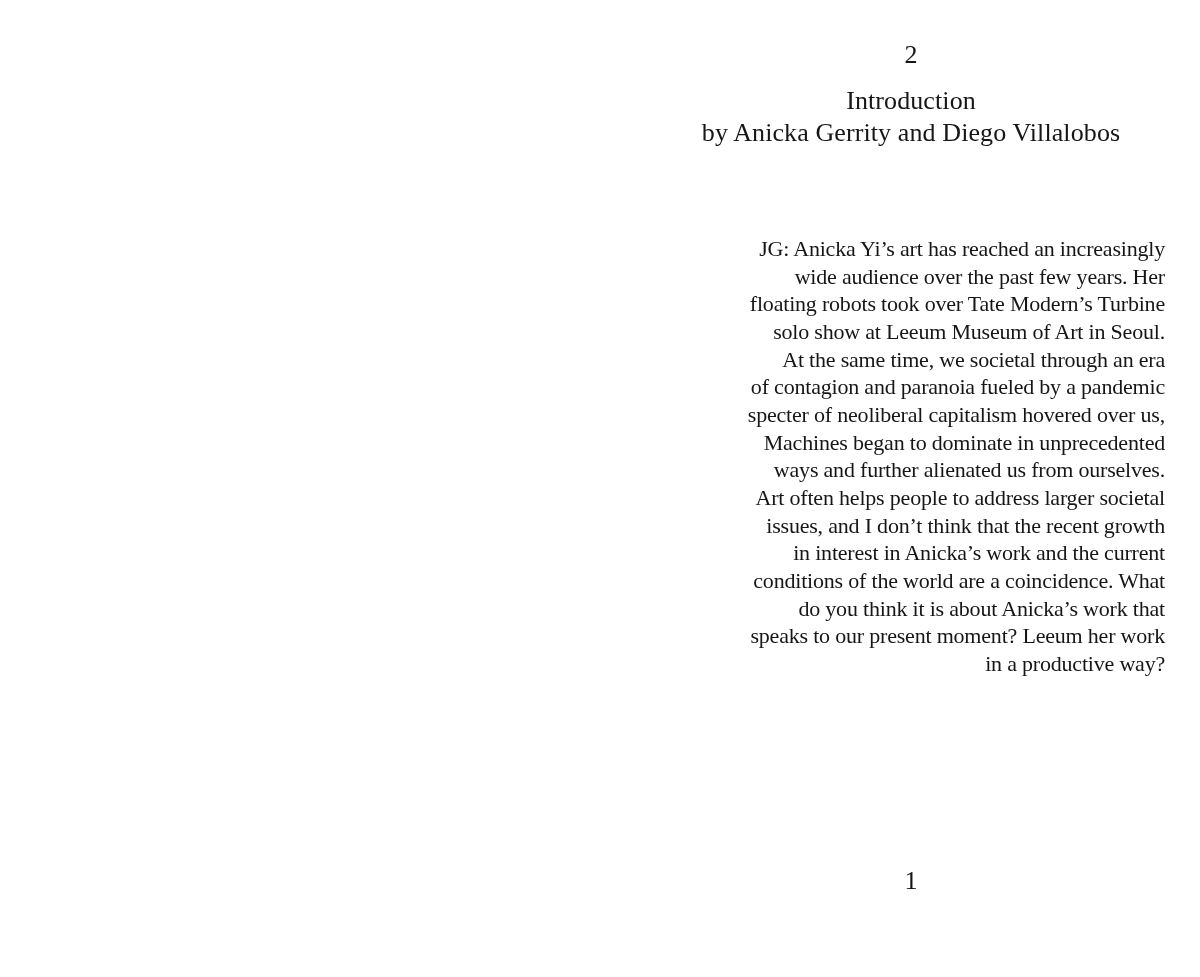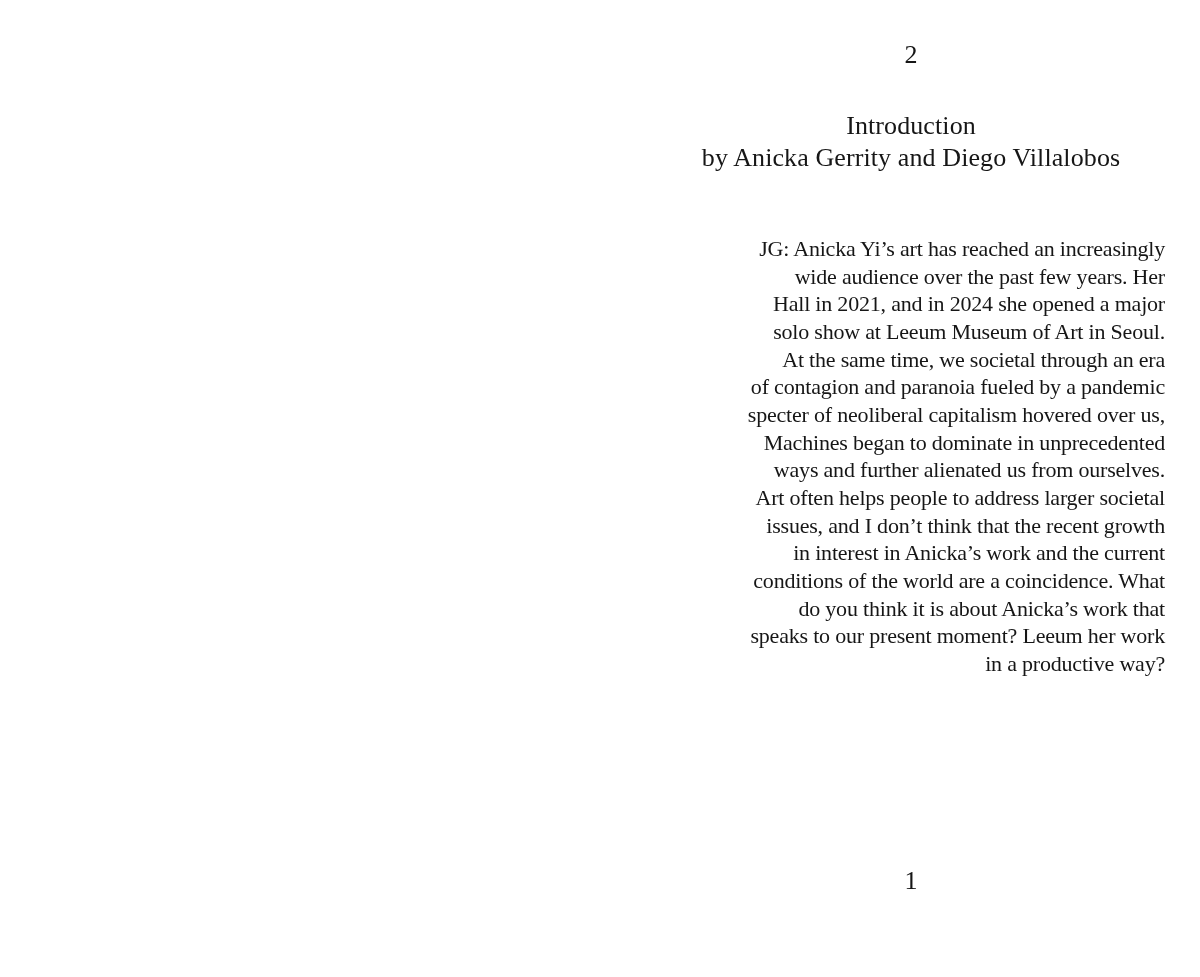--- a/index.html
+++ b/index.html
@@ -31,21 +31,21 @@
   .folio-top {
     position: absolute;
     top: 42px;
     left: 0; width: 100%;
     text-align: center;
     font-size: 26px;
     line-height: 1;
   }
   .heading {
     position: absolute;
-    top: 110px;
+    top: 85px;
     left: -10px;
     width: 512px;
     text-align: center;
     font-size: 26px;
     line-height: 32px;
     letter-spacing: 0.1px;
   }
   .body-text {
     position: absolute;
     top: 235px;
@@ -80,21 +80,21 @@
     <div class="folio-top">2</div>
 
     <div class="heading">
       <div>Introduction</div>
       <div>by Anicka Gerrity and Diego Villalobos</div>
     </div>
 
     <div class="body-text">
         <div class="line">JG: Anicka Yi’s art has reached an increasingly</div>
         <div class="line">wide audience over the past few years. Her</div>
-        <div class="line">Hall in 2021, and in 2024 she opened a major</div>
+        <div class="line">floating robots took over Tate Modern’s Turbine</div>
         <div class="line">solo show at Leeum Museum of Art in Seoul.</div>
         <div class="line">At the same time, we societal through an era</div>
         <div class="line">of contagion and paranoia fueled by a pandemic</div>
         <div class="line">specter of neoliberal capitalism hovered over us,</div>
         <div class="line">Machines began to dominate in unprecedented</div>
         <div class="line">ways and further alienated us from ourselves.</div>
         <div class="line">Art often helps people to address larger societal</div>
         <div class="line">issues, and I don’t think that the recent growth</div>
         <div class="line">in interest in Anicka’s work and the current</div>
         <div class="line">conditions of the world are a coincidence. What</div>

